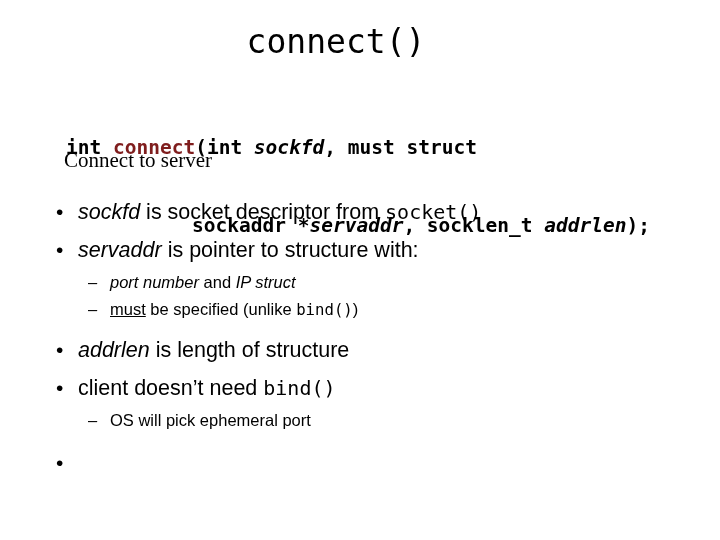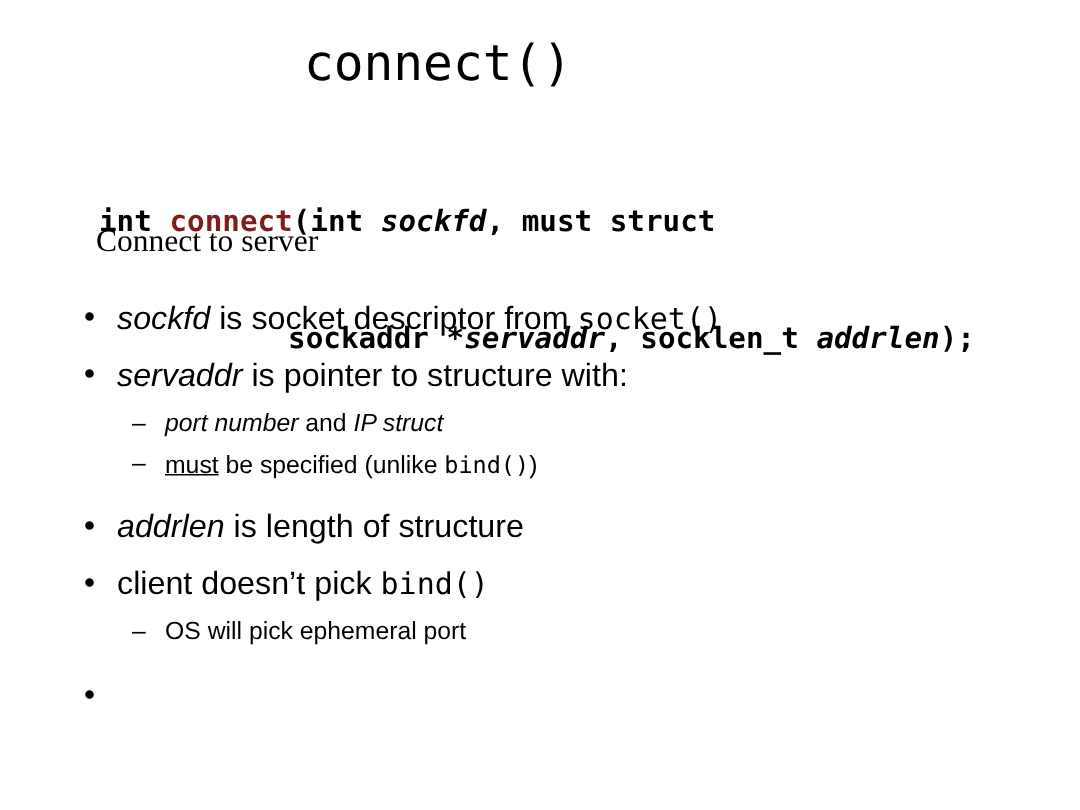--- a/index.html
+++ b/index.html
@@ -27,20 +27,21 @@
     top: 22px;
     left: 0;
     width: 584px;
     text-align: center;
     font-family: "DejaVu Sans Mono", monospace;
     font-size: 33px;
     line-height: 40px;
     font-weight: 400;
     letter-spacing: 0px;
     color: #000000;
+    padding-left: 44px;
   }
 
   
   .signature {
     position: absolute;
     top: 83px;
     left: 52px;
     width: 660px;
     font-family: "DejaVu Sans Mono", monospace;
     font-size: 19.5px;
@@ -168,21 +169,21 @@
 
       <li class="spacer-a"></li>
 
       <li class="b1">
         <span class="bullet-mark">•</span>
         <span class="it">addrlen</span><span> is length of structure</span>
       </li>
 
       <li class="b1">
         <span class="bullet-mark">•</span>
-        <span>client doesn’t pick </span><span class="mono">bind()</span>
+        <span>client doesn’t need </span><span class="mono">bind()</span>
       </li>
 
       <li>
         <ul class="lvl2">
           <li class="b2">
             <span class="dash-mark">–</span>
             <span>OS will pick ephemeral port</span>
           </li>
         </ul>
       </li>

